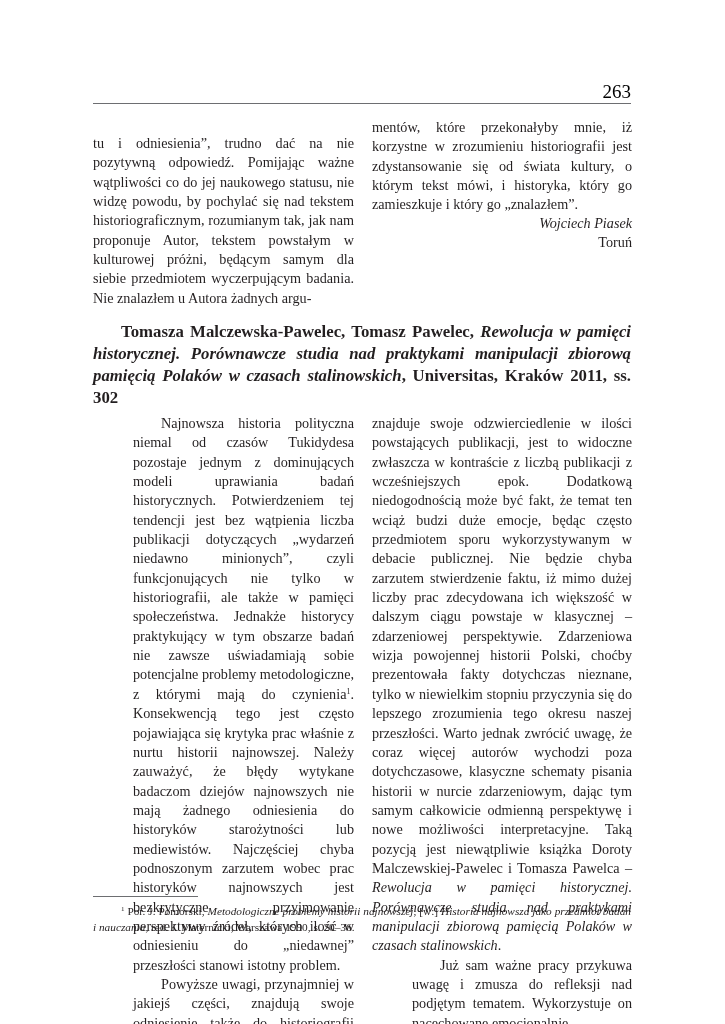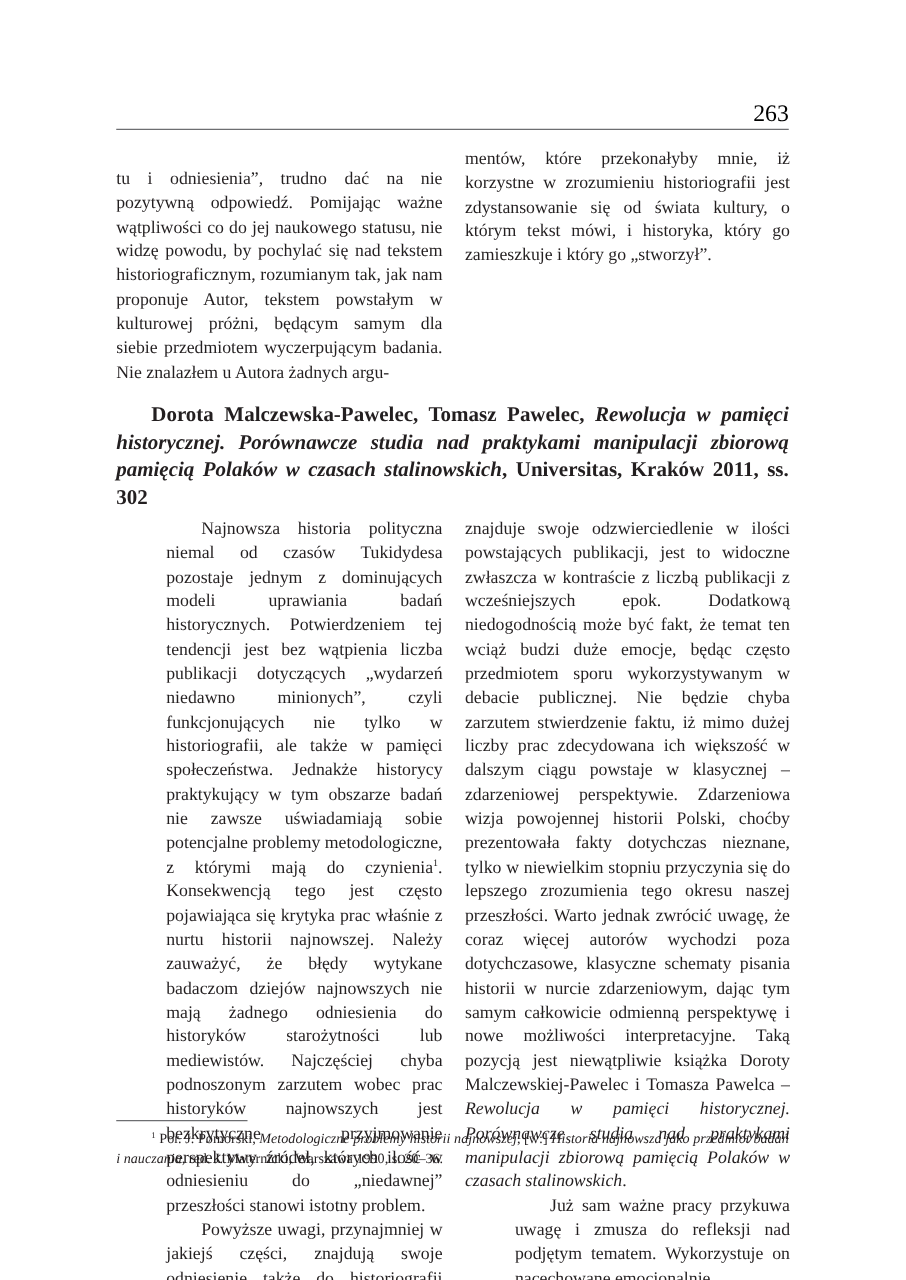--- a/index.html
+++ b/index.html
@@ -113,26 +113,28 @@
 
 <div class="running-head">
   <div class="page-number">263</div>
 </div>
 <div class="head-rule"></div>
 
 <div class="col col-left top-left">
   <p>tu i odniesienia”, trudno dać na nie pozytywną odpowiedź. Pomijając ważne wątpliwości co do jej naukowego statusu, nie widzę powodu, by pochylać się nad tekstem historiograficznym, rozumianym tak, jak nam proponuje Autor, tekstem powstałym w kulturowej próżni, będącym samym dla siebie przedmiotem wyczerpującym badania. Nie znalazłem u Autora żadnych argu-</p>
 </div>
 <div class="col col-right top-right">
-  <p>mentów, które przekonałyby mnie, iż korzystne w zrozumieniu historiografii jest zdystansowanie się od świata kultury, o którym tekst mówi, i historyka, który go zamieszkuje i który go „stworzył”.</p>
+  <p>mentów, które przekonałyby mnie, iż korzystne w zrozumieniu historiografii jest zdystansowanie się od świata kultury, o którym tekst mówi, i historyka, który go zamieszkuje i który go „znalazłem”.</p>
 </div>
 <div class="signature">
+  <div class="name">Wojciech Piasek</div>
+  <div>Toruń</div>
 </div>
 
-<div class="review-title"><span>Dorota Malczewska-Pawelec, Tomasz Pawelec, </span><span class="it">Rewolucja w pamięci historycznej. Porównawcze studia nad praktykami manipulacji zbiorową pamięcią Polaków w czasach stalinowskich</span><span>, Universitas, Kraków 2011, ss. 302</span></div>
+<div class="review-title"><span>Tomasza Malczewska-Pawelec, Tomasz Pawelec, </span><span class="it">Rewolucja w pamięci historycznej. Porównawcze studia nad praktykami manipulacji zbiorową pamięcią Polaków w czasach stalinowskich</span><span>, Universitas, Kraków 2011, ss. 302</span></div>
 
 <div class="col col-left body-left">
   <p class="indent"><span>Najnowsza historia polityczna niemal od czasów Tukidydesa pozostaje jednym z dominujących modeli uprawiania badań historycznych. Potwierdzeniem tej tendencji jest bez wątpienia liczba publikacji dotyczących „wydarzeń niedawno minionych”, czyli funkcjonujących nie tylko w historiografii, ale także w pamięci społeczeństwa. Jednakże historycy praktykujący w tym obszarze badań nie zawsze uświadamiają sobie potencjalne problemy metodologiczne, z którymi mają do czynienia</span><sup class="fn">1</sup><span>. Konsekwencją tego jest często pojawiająca się krytyka prac właśnie z nurtu historii najnowszej. Należy zauważyć, że błędy wytykane badaczom dziejów najnowszych nie mają żadnego odniesienia do historyków starożytności lub mediewistów. Najczęściej chyba podnoszonym zarzutem wobec prac historyków najnowszych jest bezkrytyczne przyjmowanie perspektywy źródeł, których ilość w odniesieniu do „niedawnej” przeszłości stanowi istotny problem.</span></p>
   <p class="indent">Powyższe uwagi, przynajmniej w jakiejś części, znajdują swoje odniesienie także do historiografii zajmującej się powojennym okresem historii Polski, w tym szczególnie procesem budowy i utrwalania władzy komunistycznej. Przede wszystkim problematyka ta jest eksplorowana przez znaczącą grupę historyków, co</p>
 </div>
 
 <div class="col col-right body-right">
   <p><span>znajduje swoje odzwierciedlenie w ilości powstających publikacji, jest to widoczne zwłaszcza w kontraście z liczbą publikacji z wcześniejszych epok. Dodatkową niedogodnością może być fakt, że temat ten wciąż budzi duże emocje, będąc często przedmiotem sporu wykorzystywanym w debacie publicznej. Nie będzie chyba zarzutem stwierdzenie faktu, iż mimo dużej liczby prac zdecydowana ich większość w dalszym ciągu powstaje w klasycznej – zdarzeniowej perspektywie. Zdarzeniowa wizja powojennej historii Polski, choćby prezentowała fakty dotychczas nieznane, tylko w niewielkim stopniu przyczynia się do lepszego zrozumienia tego okresu naszej przeszłości. Warto jednak zwrócić uwagę, że coraz więcej autorów wychodzi poza dotychczasowe, klasyczne schematy pisania historii w nurcie zdarzeniowym, dając tym samym całkowicie odmienną perspektywę i nowe możliwości interpretacyjne. Taką pozycją jest niewątpliwie książka Doroty Malczewskiej-Pawelec i Tomasza Pawelca – </span><span class="it">Rewolucja w pamięci historycznej. Porównawcze studia nad praktykami manipulacji zbiorową pamięcią Polaków w czasach stalinowskich</span><span>.</span></p>
   <p class="indent">Już sam ważne pracy przykuwa uwagę i zmusza do refleksji nad podjętym tematem. Wykorzystuje on nacechowane emocjonalnie</p>
 </div>

